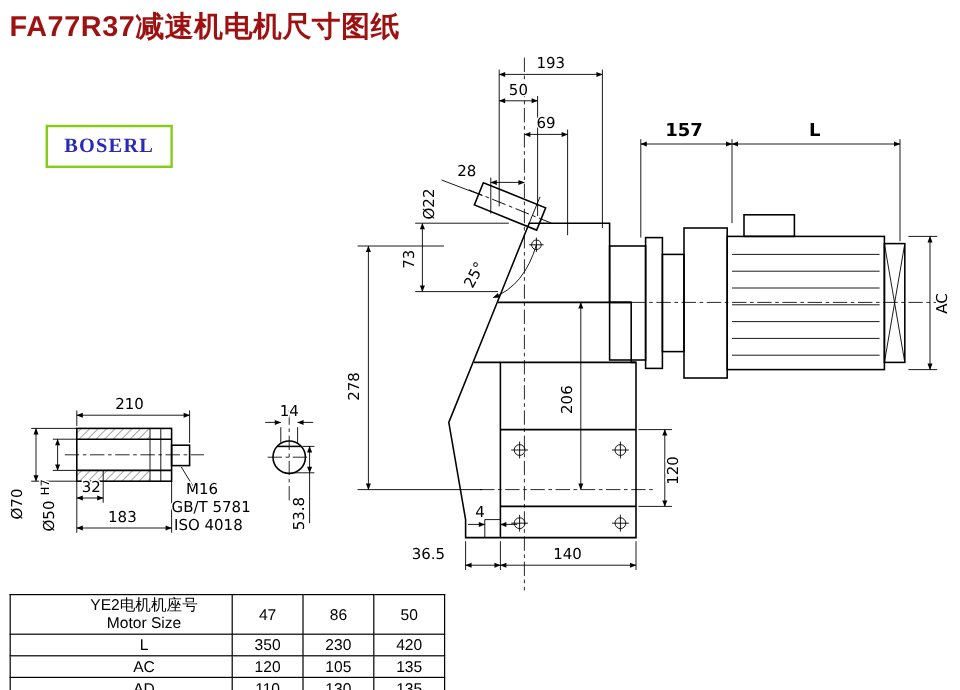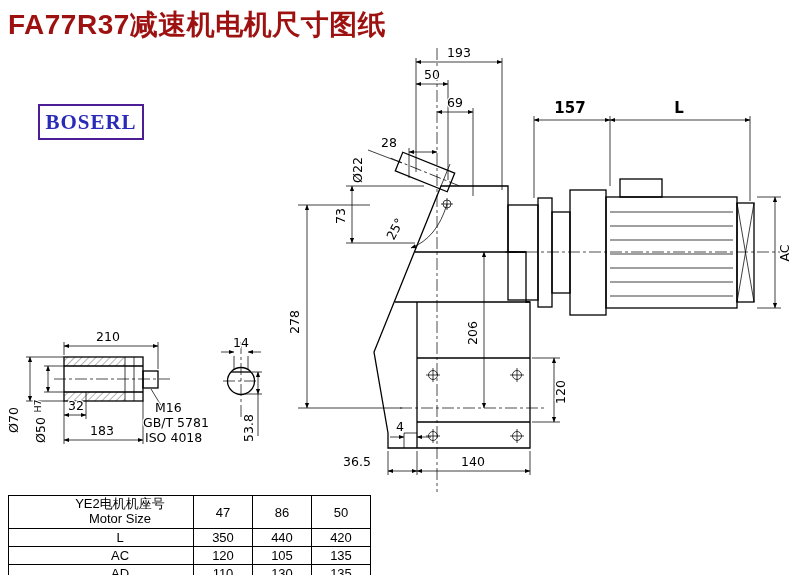--- a/index.html
+++ b/index.html
@@ -1,22 +1,22 @@
 <!DOCTYPE html>
 <html style="--title: #9e1111; --logo: #2a2ab8; --line: #000000;"><head>
 <meta charset="utf-8">
 <style>
   html,body{margin:0;padding:0;background:#fff;}
   .page{position:relative;width:800px;height:575px;background:#fff;overflow:hidden;
         font-family:"Liberation Sans",sans-serif;color:#000;}
-  .title{position:absolute;left:8px;top:6px;font-size:28px;font-weight:bold;
+  .title{position:absolute;left:8px;top:6px;font-size:24px;font-weight:bold;
          color:var(--title,#9e1111);letter-spacing:0.5px;}
-  .logo{position:absolute;left:38px;top:104px;width:102px;height:32px;border:2px solid #4c1d95;
+  .logo{position:absolute;left:38px;top:104px;width:102px;height:32px;border:2px solid #84cc16;
         display:flex;align-items:center;justify-content:center;
-        font-family:"Liberation Serif",serif;font-size:21px;font-weight:bold;
+        font-family:"Liberation Serif",serif;font-size:17px;font-weight:bold;
         color:var(--logo,#2a2ab8);letter-spacing:1px;}
   svg.draw{position:absolute;left:0;top:0;}
   svg.draw text{font-family:"DejaVu Sans",sans-serif;font-size:12.5px;fill:#000;stroke:none;
         paint-order:stroke;stroke:#fff;stroke-width:2.5px;text-anchor:middle;}
   svg.draw text.b{font-size:15px;font-weight:bold;}
   svg.draw text.s{font-size:9.5px;}
   svg.draw text.st{text-anchor:start;}
   .ol{stroke:#000;fill:none;stroke-width:1.3;}
   .th{stroke:#000;fill:none;stroke-width:0.75;}
   .cl{stroke:#000;fill:none;stroke-width:0.7;stroke-dasharray:12 3 3 3;}
@@ -192,21 +192,21 @@
         <div>YE2电机机座号</div>
         <div>Motor Size</div>
       </td>
       <td class="cv">47</td>
       <td class="cv">86</td>
       <td class="cv">50</td>
     </tr>
     <tr>
       <td class="c0">L</td>
       <td class="cv">350</td>
-      <td class="cv">440</td>
+      <td class="cv">230</td>
       <td class="cv">420</td>
     </tr>
     <tr>
       <td class="c0">AC</td>
       <td class="cv">120</td>
       <td class="cv">105</td>
       <td class="cv">135</td>
     </tr>
     <tr>
       <td class="c0">AD</td>

